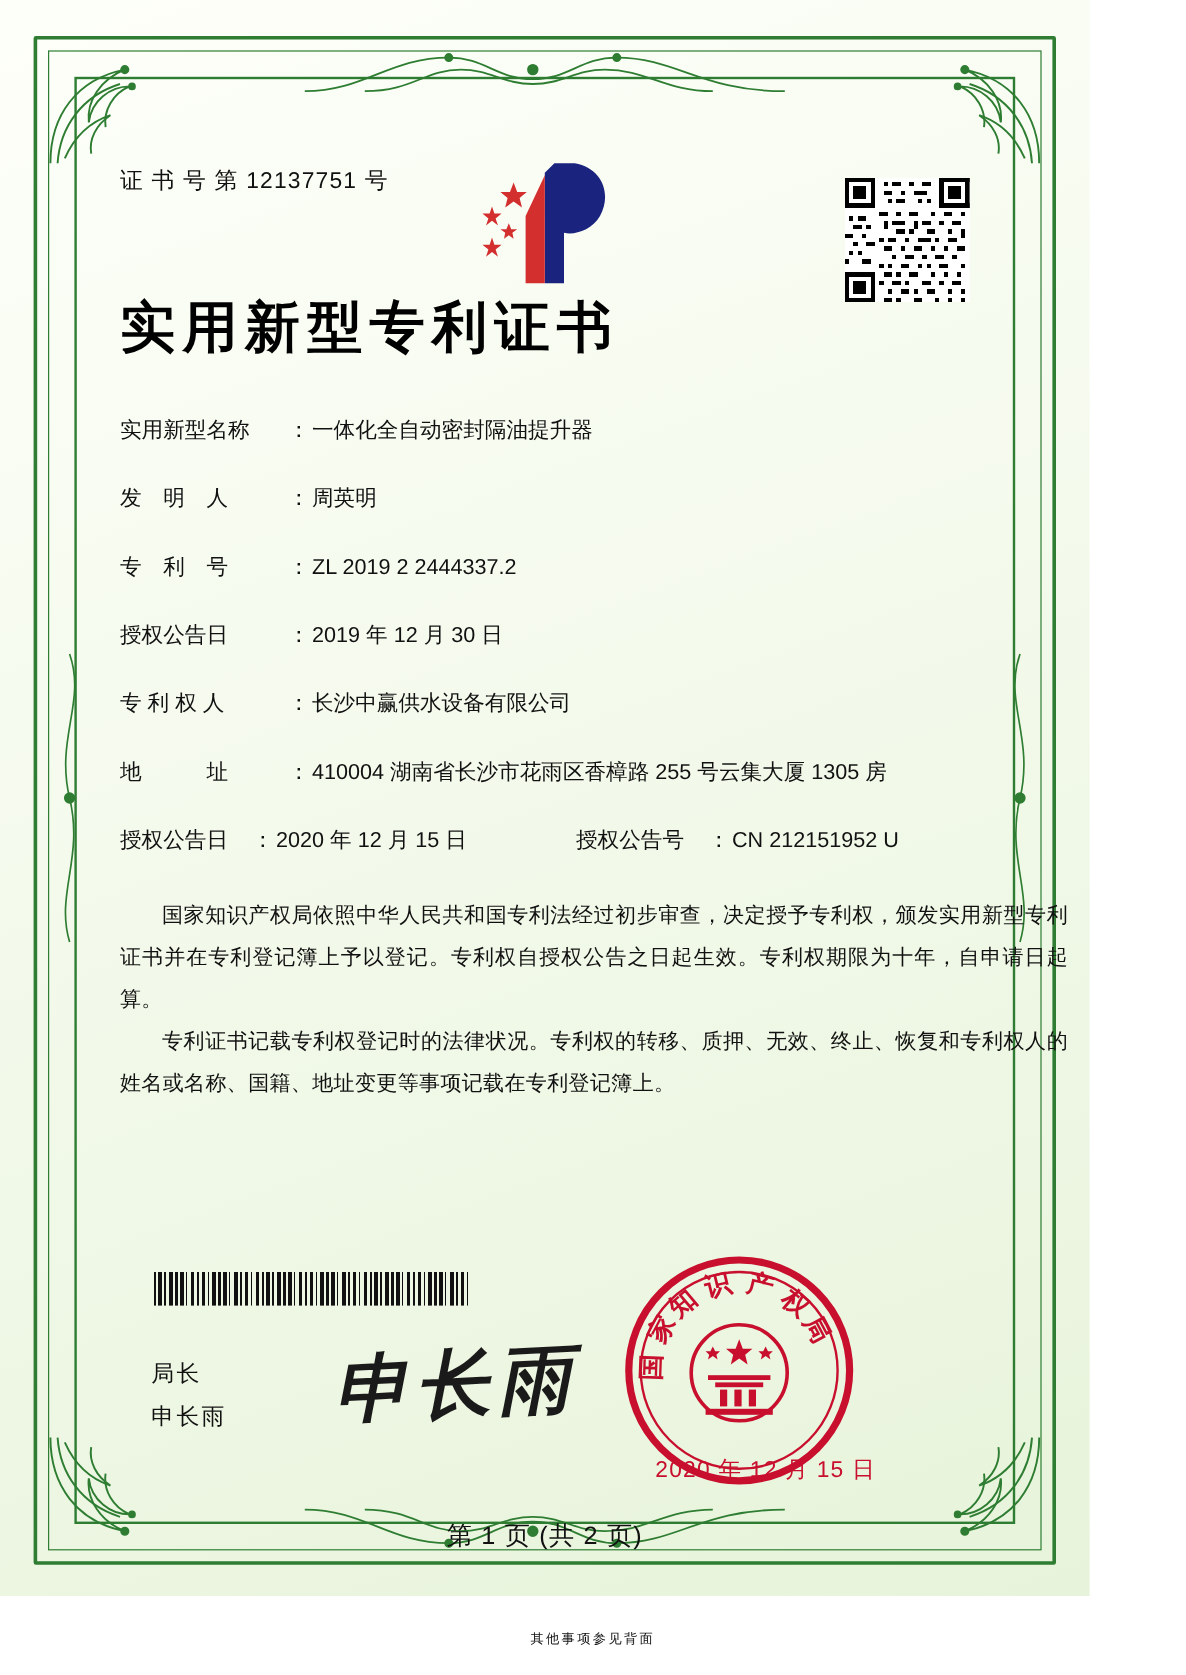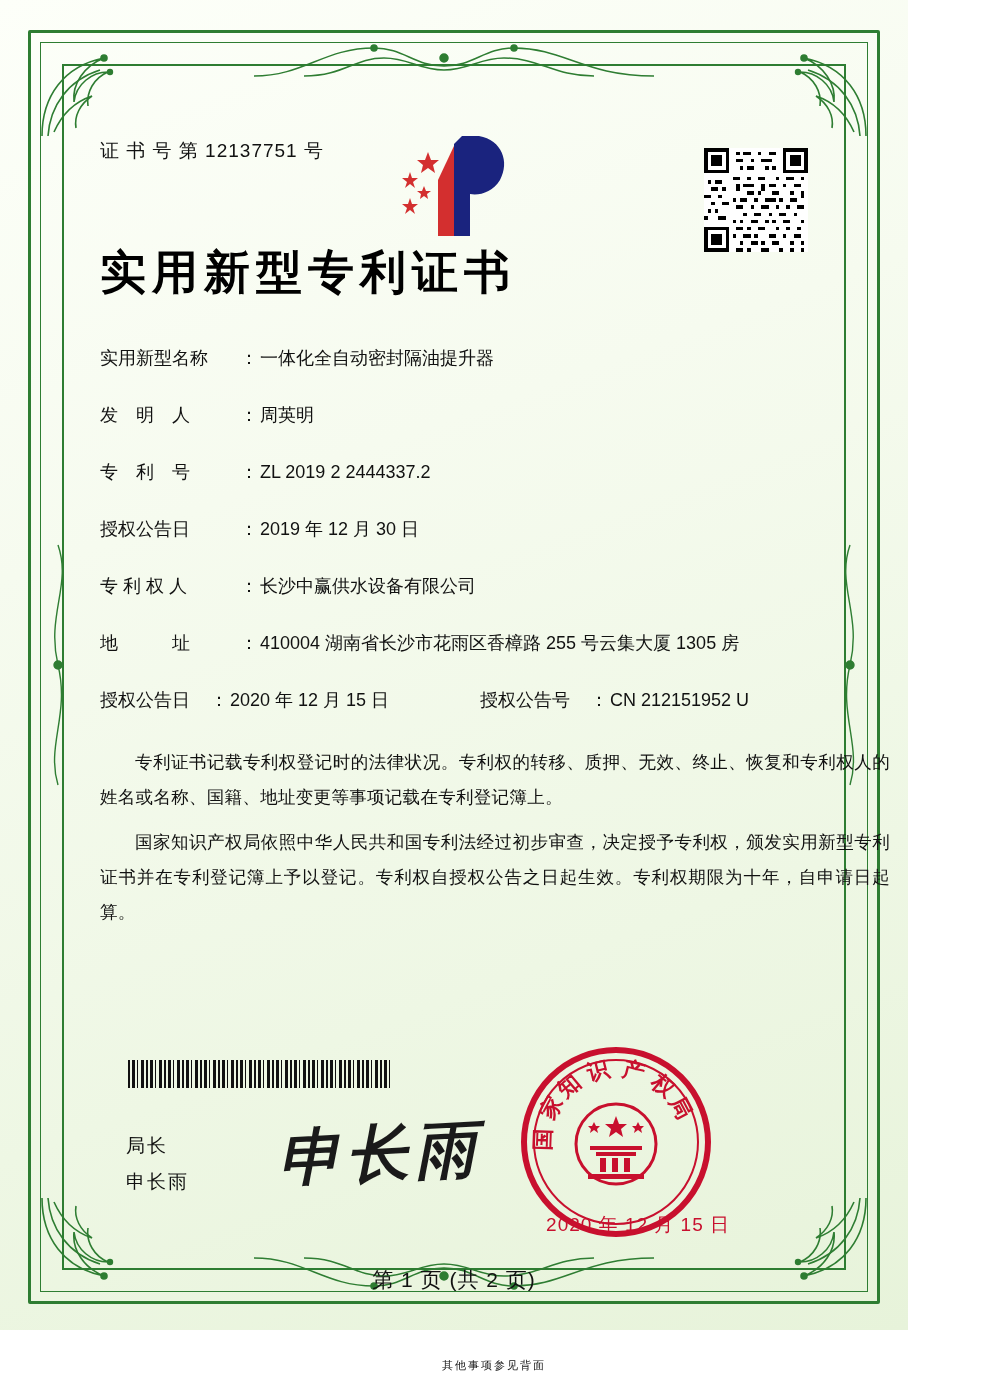--- a/index.html
+++ b/index.html
@@ -492,22 +492,22 @@
         <span class="field-label">授权公告日</span>
         <span class="field-colon">：</span>
         <span class="field-value field-value-1">2020 年 12 月 15 日</span>
         <span class="field-label-2">授权公告号</span>
         <span class="field-colon">：</span>
         <span class="field-value">CN 212151952 U</span>
       </div>
 
     </div>
 
+    <div class="para">国家知识产权局依照中华人民共和国专利法经过初步审查，决定授予专利权，颁发实用新型专利证书并在专利登记簿上予以登记。专利权自授权公告之日起生效。专利权期限为十年，自申请日起算。</div>
     <div class="para second">专利证书记载专利权登记时的法律状况。专利权的转移、质押、无效、终止、恢复和专利权人的姓名或名称、国籍、地址变更等事项记载在专利登记簿上。</div>
-    <div class="para">国家知识产权局依照中华人民共和国专利法经过初步审查，决定授予专利权，颁发实用新型专利证书并在专利登记簿上予以登记。专利权自授权公告之日起生效。专利权期限为十年，自申请日起算。</div>
 
   </div>
 
   <div class="barcode"></div>
 
   <div class="sig-block">
     <div>局长</div>
     <div>申长雨</div>
   </div>
 

